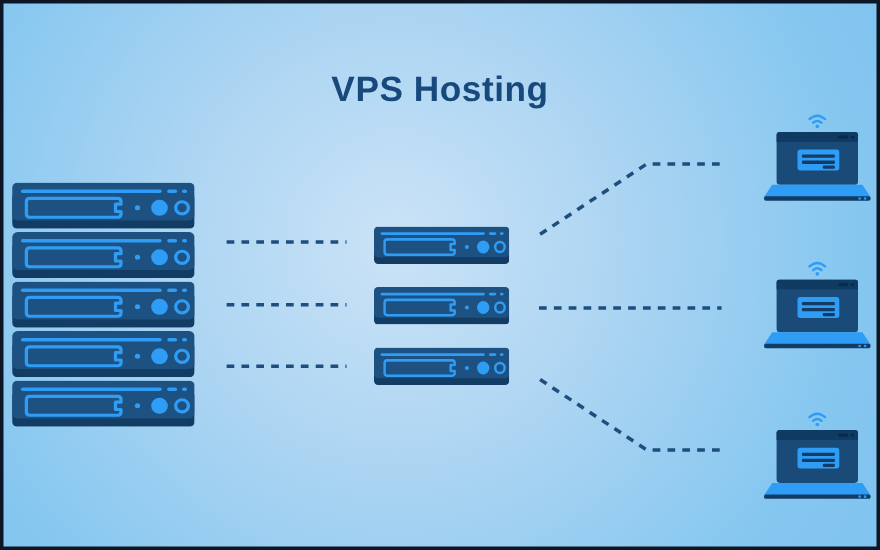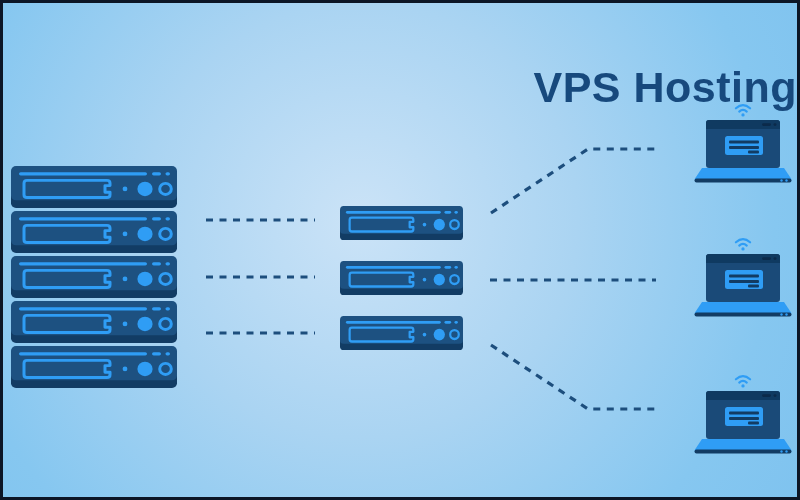--- a/index.html
+++ b/index.html
@@ -7,22 +7,22 @@
     position:relative;
     width:800px; height:500px;
     box-sizing:border-box;
     border:3px solid #0c1626;
     background:radial-gradient(circle at 45% 44%, #cbe3f7 0%, #aad4f2 42%, #86c7f0 80%, #7fc3ef 100%);
     overflow:hidden;
     font-family:"Liberation Sans","DejaVu Sans",sans-serif;
   }
   .title {
     position:absolute; top:60px; left:0; width:100%;
-    margin:0; text-align:right;
-    font-size:43px; font-weight:800; letter-spacing:.5px;
+    margin:0; text-align:center;
+    font-size:32px; font-weight:800; letter-spacing:.5px;
     color:#17497d;
   }
   .connectors { position:absolute; inset:0; width:800px; height:500px; }
   .connectors path { fill:none; stroke:#1d4e7d; stroke-width:3.2; stroke-dasharray:7 6.5; }
   .rack {
     position:absolute; left:8px; top:163px; width:166px;
     display:flex; flex-direction:column; gap:3px;
   }
   .rack-unit { width:166px; height:42px; display:block; }
   .vps { position:absolute; left:337px; width:123px; height:34px; }

